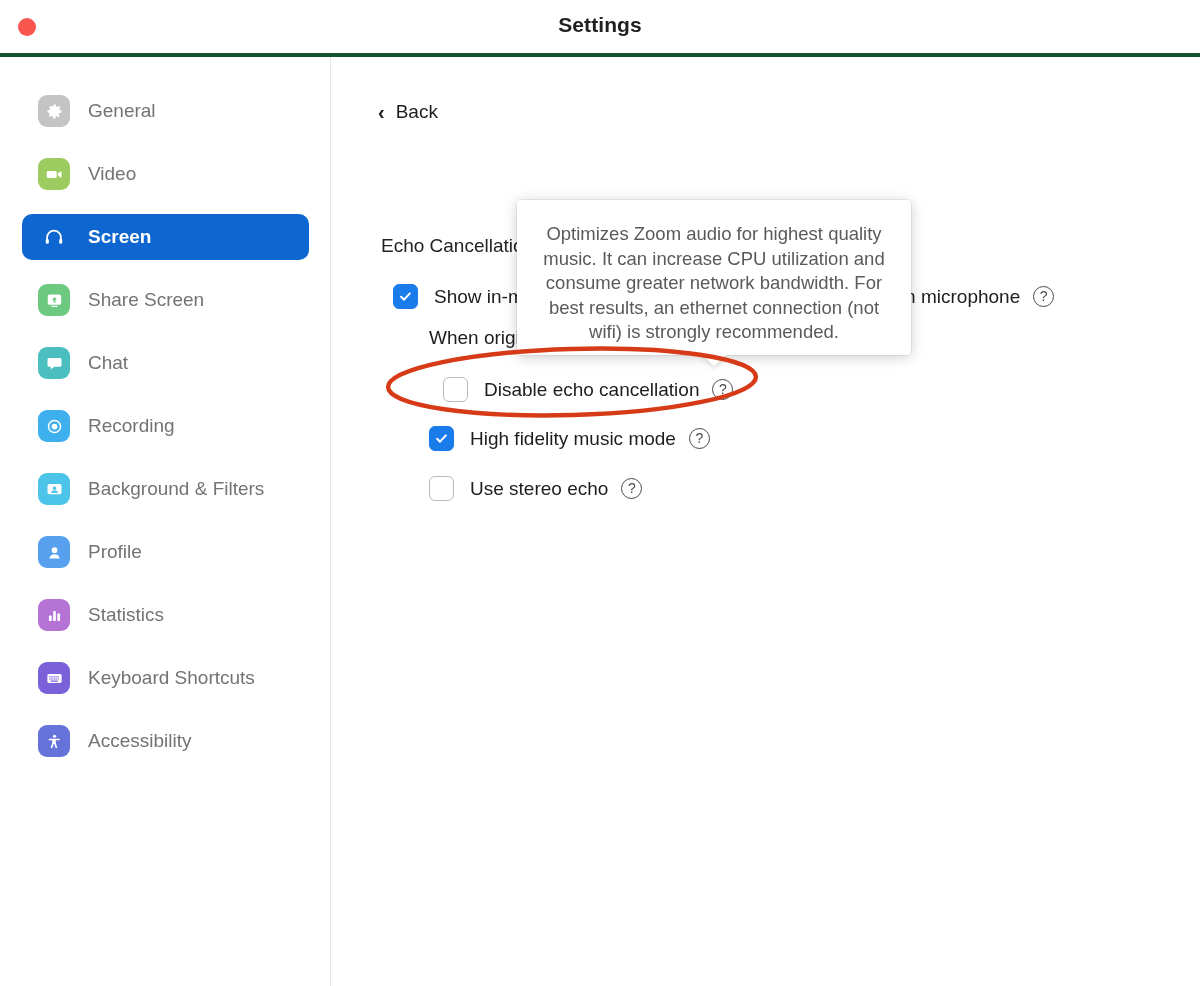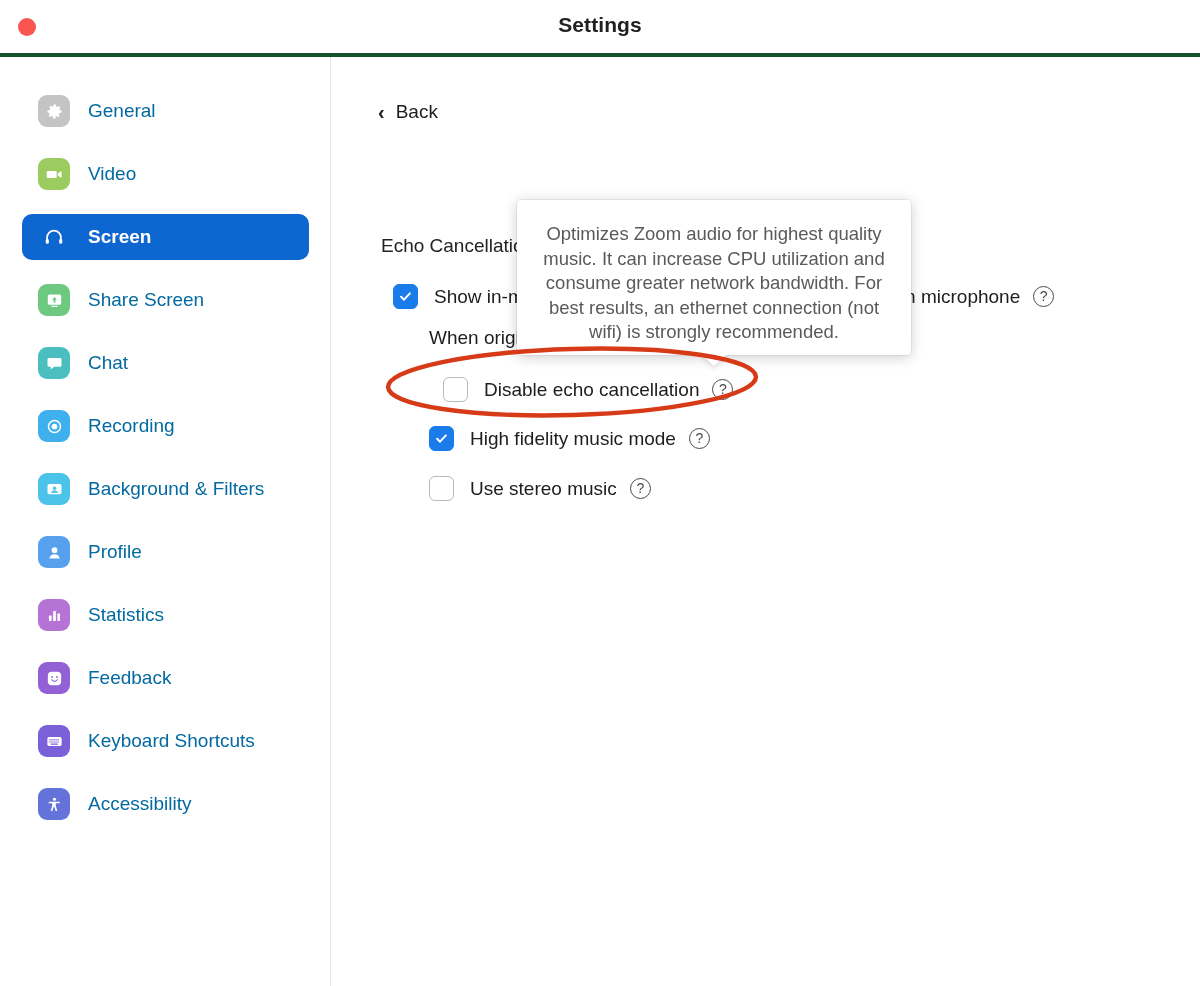--- a/index.html
+++ b/index.html
@@ -37,21 +37,21 @@
     border-radius: 10px; cursor: pointer;
   }
   .nav-item.active { background: #0e66d0; }
   .nav-icon {
     width: 32px; height: 32px; border-radius: 9px;
     display: flex; align-items: center; justify-content: center;
     flex: 0 0 32px;
   }
   .nav-item.active .nav-icon { background: transparent; }
   .nav-label {
-    margin-left: 18px; font-size: 19px; color: #0369a1; white-space: nowrap;
+    margin-left: 18px; font-size: 19px; color: #737373; white-space: nowrap;
   }
   .nav-item.active .nav-label { color: #ffffff; font-weight: bold; }
 
   
   .main { position: absolute; left: 331px; top: 57px; width: 869px; height: 929px; background: #fff; }
 
   .back-btn {
     position: absolute; left: 47px; top: 44px;
     display: flex; align-items: center; cursor: pointer;
   }
@@ -221,31 +221,20 @@
       <span class="nav-icon" style="background:#b673d6">
         <svg width="19" height="19" viewBox="0 0 24 24" fill="#fff">
             <rect x="5" y="12" width="3.4" height="7" rx=".8"></rect>
             <rect x="10.3" y="6.4" width="3.4" height="12.6" rx=".8"></rect>
             <rect x="15.6" y="9.6" width="3.4" height="9.4" rx=".8"></rect>
           </svg>
       </span>
       <span class="nav-label">Statistics</span>
     </div>
 
-    <div class="nav-item">
-      <span class="nav-icon" style="background:#9361d6">
-        <svg width="19" height="19" viewBox="0 0 24 24">
-            <rect x="3.6" y="3.6" width="16.8" height="16.8" rx="5" fill="#fff"></rect>
-            <circle cx="9" cy="10" r="1.2" fill="#9361d6"></circle>
-            <circle cx="15" cy="10" r="1.2" fill="#9361d6"></circle>
-            <path d="M8.4 13.6a4.3 4.3 0 007.2 0" fill="none" stroke="#9361d6" stroke-width="1.5" stroke-linecap="round"></path>
-          </svg>
-      </span>
-      <span class="nav-label">Feedback</span>
-    </div>
 
     <div class="nav-item">
       <span class="nav-icon" style="background:#7a61d9">
         <svg width="19" height="19" viewBox="0 0 24 24">
             <rect x="3" y="6.4" width="18" height="11.2" rx="2" fill="#fff"></rect>
             <g fill="#7a61d9">
               <rect x="5.4" y="9" width="1.6" height="1.6"></rect>
               <rect x="8" y="9" width="1.6" height="1.6"></rect>
               <rect x="10.6" y="9" width="1.6" height="1.6"></rect>
               <rect x="13.2" y="9" width="1.6" height="1.6"></rect>
@@ -317,21 +306,21 @@
           </svg>
       </span>
       <span class="opt-label">High fidelity music mode</span>
       <span class="help">?</span>
     </div>
 
     <div class="opt-row" id="row-stereo">
       <span class="cbx">
         
       </span>
-      <span class="opt-label">Use stereo music</span>
+      <span class="opt-label">Use stereo echo</span>
       <span class="help">?</span>
     </div>
   </div>
 
   <div class="tooltip">
     <div class="tooltip-text">Optimizes Zoom audio for highest quality music. It can increase CPU utilization and consume greater network bandwidth. For best results, an ethernet connection (not wifi) is strongly recommended.</div>
     <div class="tooltip-arrow"></div>
   </div>
 
   <svg class="annot" width="400" height="90" viewBox="0 0 400 90">

